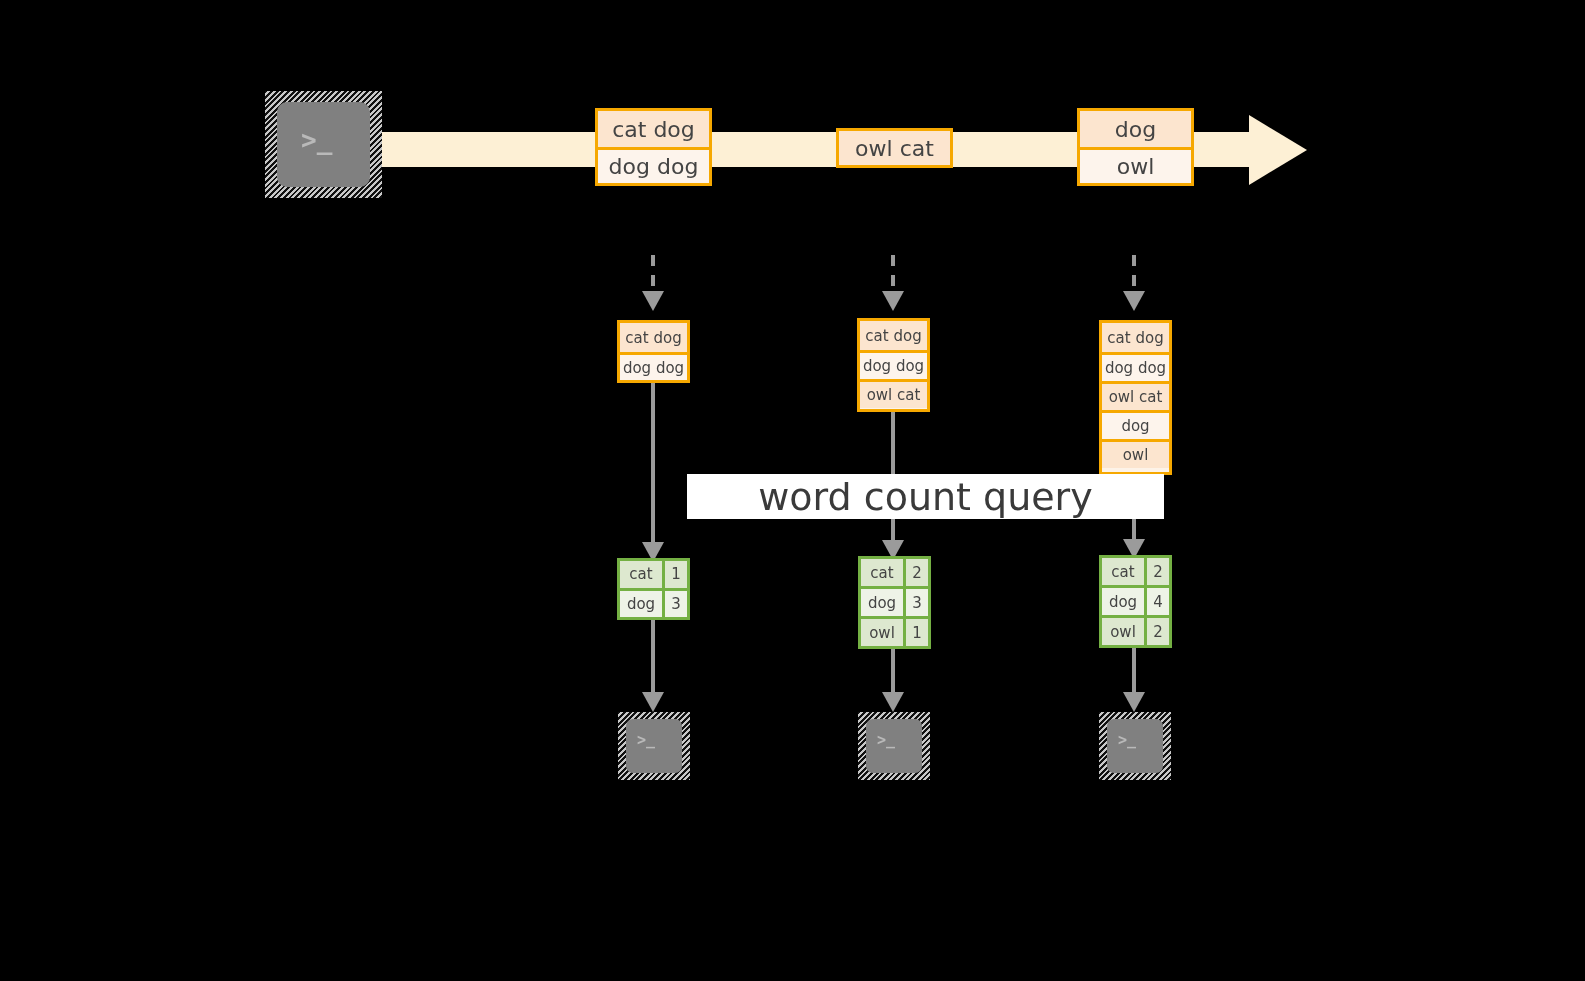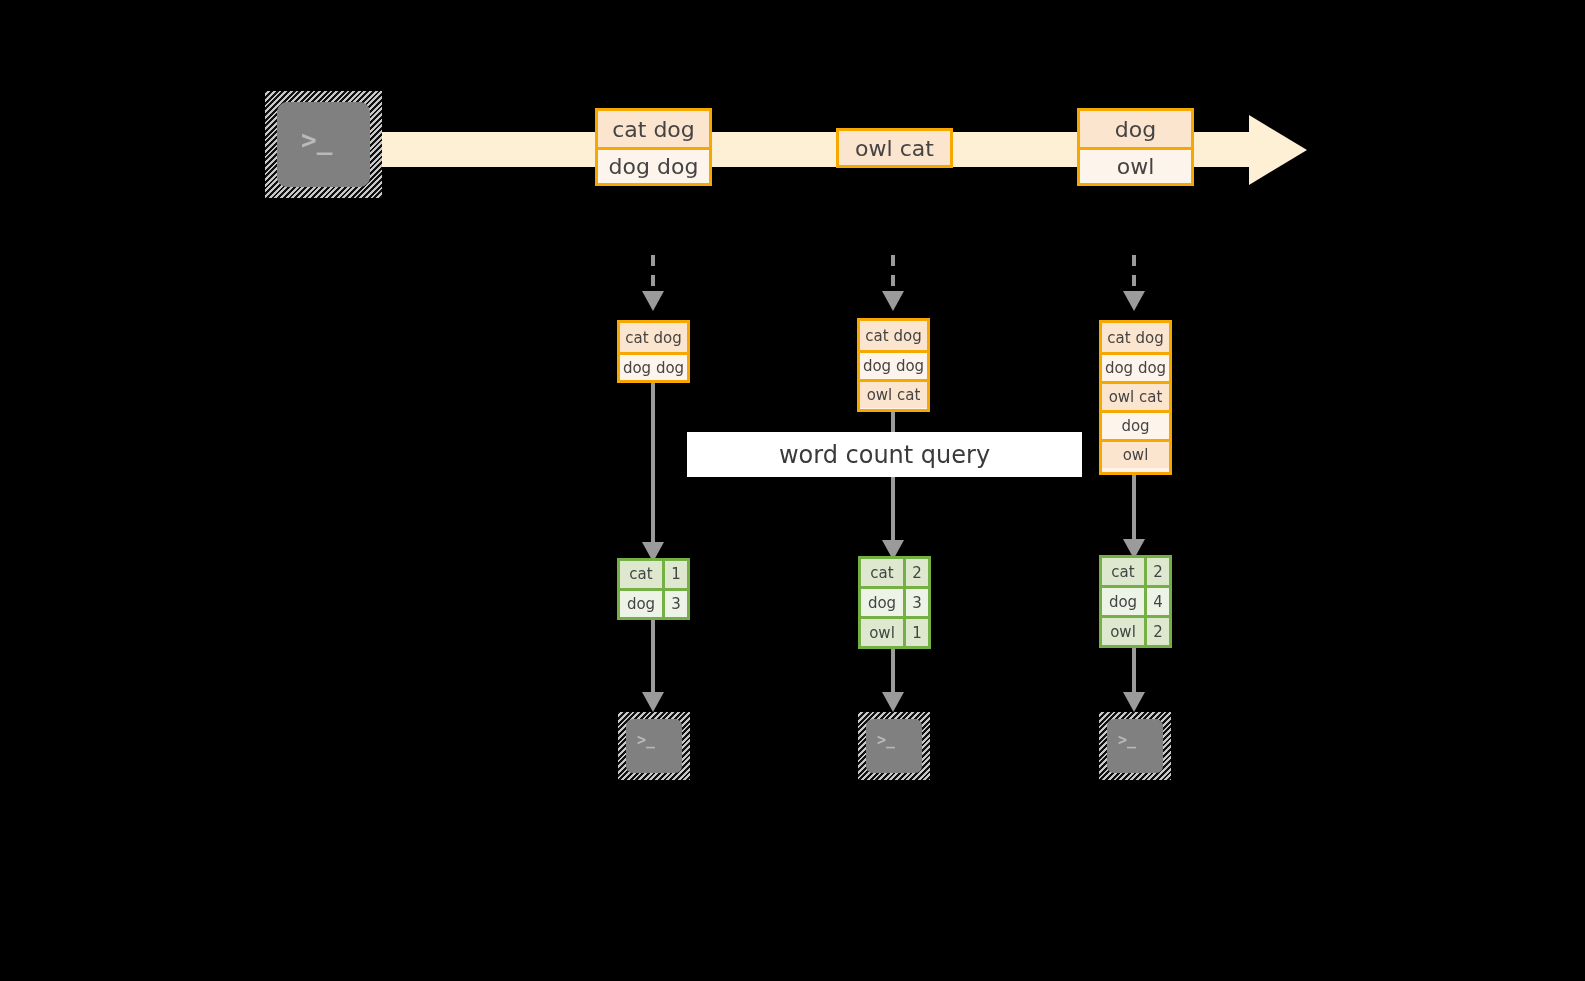--- a/index.html
+++ b/index.html
@@ -186,15 +186,15 @@
 
   <div class="vline" style="left:1132px;top:648px;height:48px;"></div>
   <div class="vhead" style="left:1123px;top:692px;"></div>
 
   <div class="term" style="left:1099px;top:712px;width:72px;height:68px;">
     <div class="hatch"></div>
     <div class="plate" style="left:8px;top:7px;right:8px;bottom:7px;border-radius:7px;"></div>
     <div class="glyph" style="left:19px;top:21px;font-size:15px;">&gt;_</div>
   </div>
 
-  <div class="qlabel" style="left:687px;top:432px;width:395px;height:45px;font-size:24px;">word count query</div>
+  <div class="qlabel" style="left:687px;top:474px;width:477px;height:45px;font-size:38px;">word count query</div>
 
 </div>
 
 </body></html>

